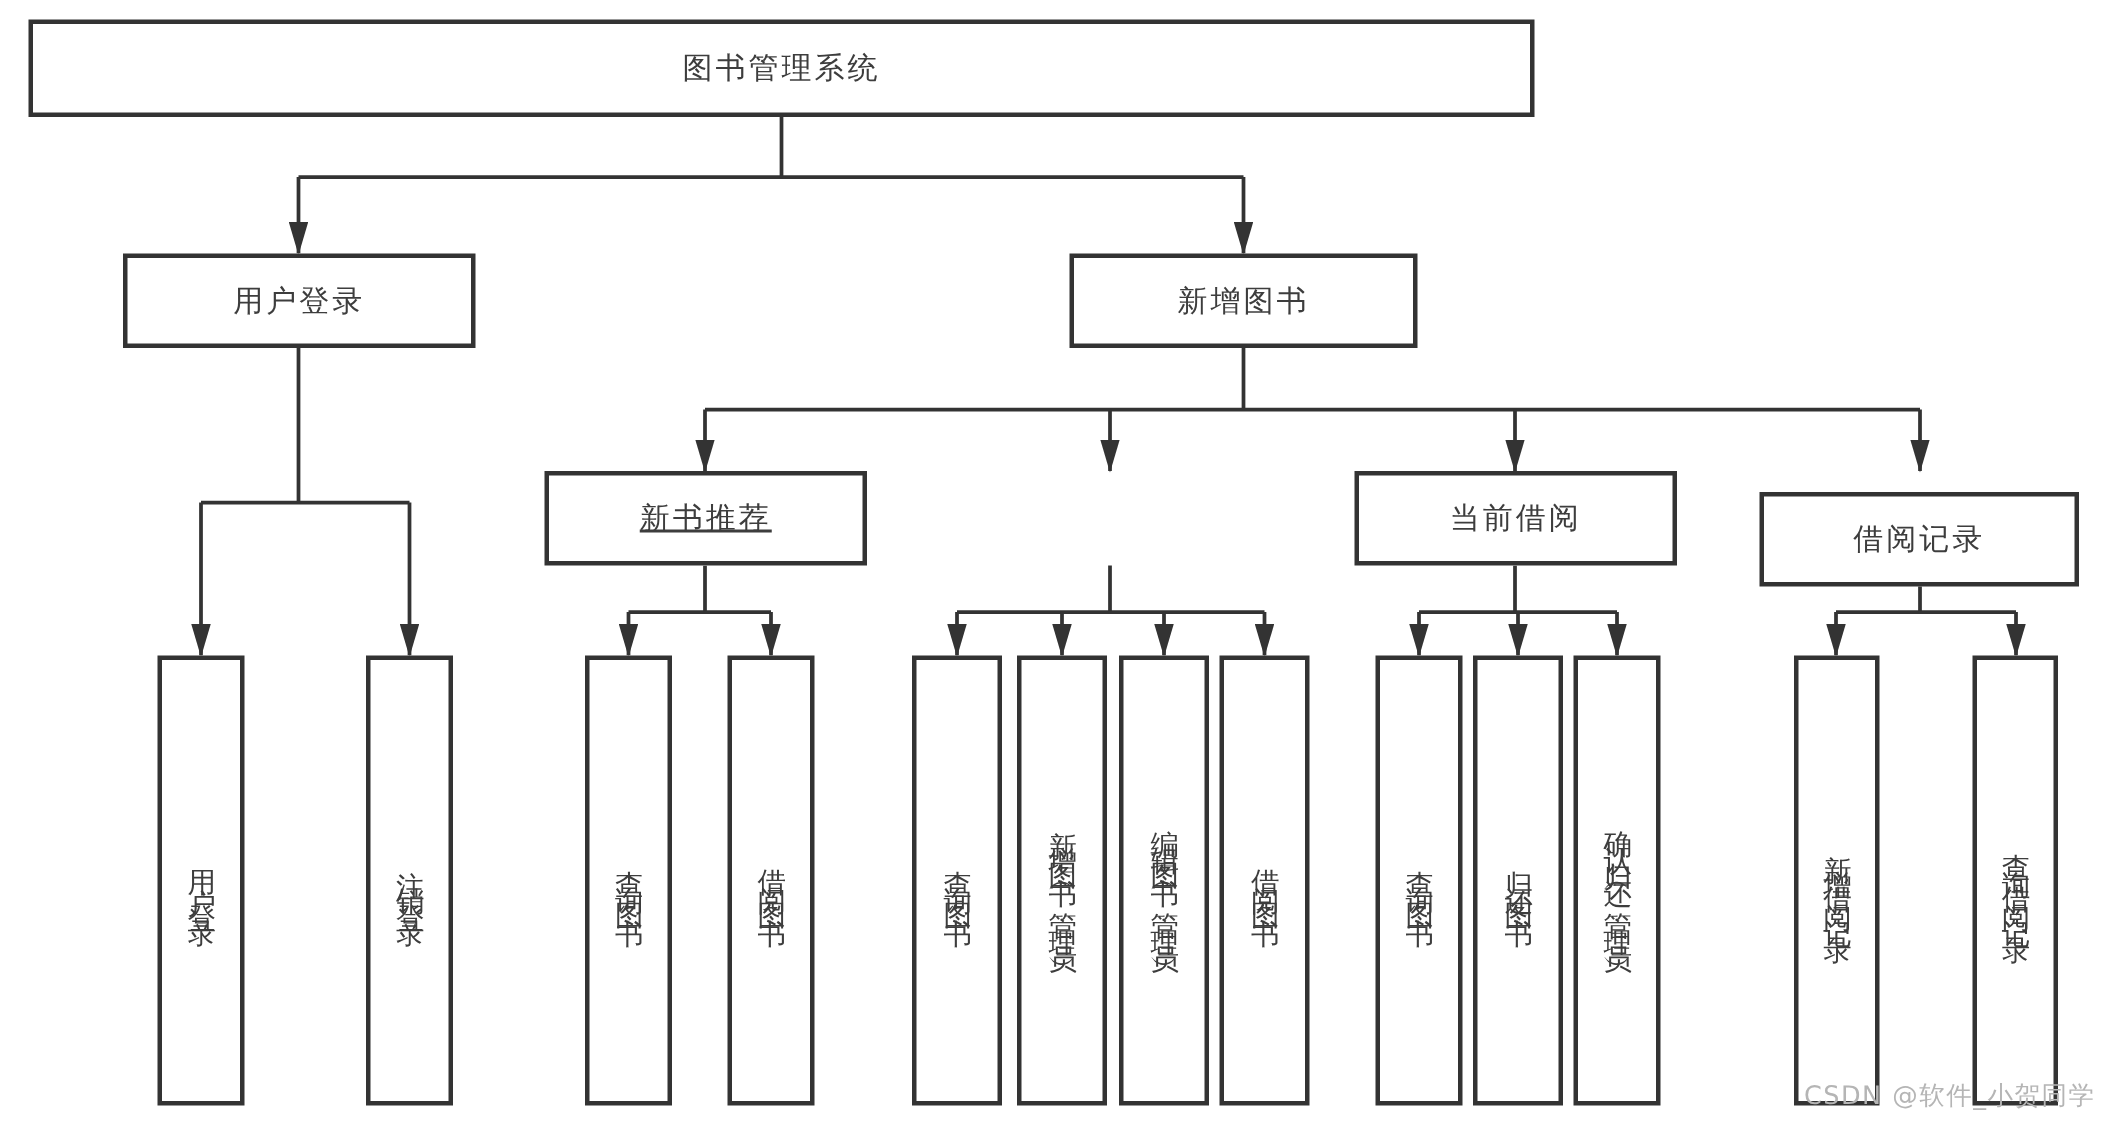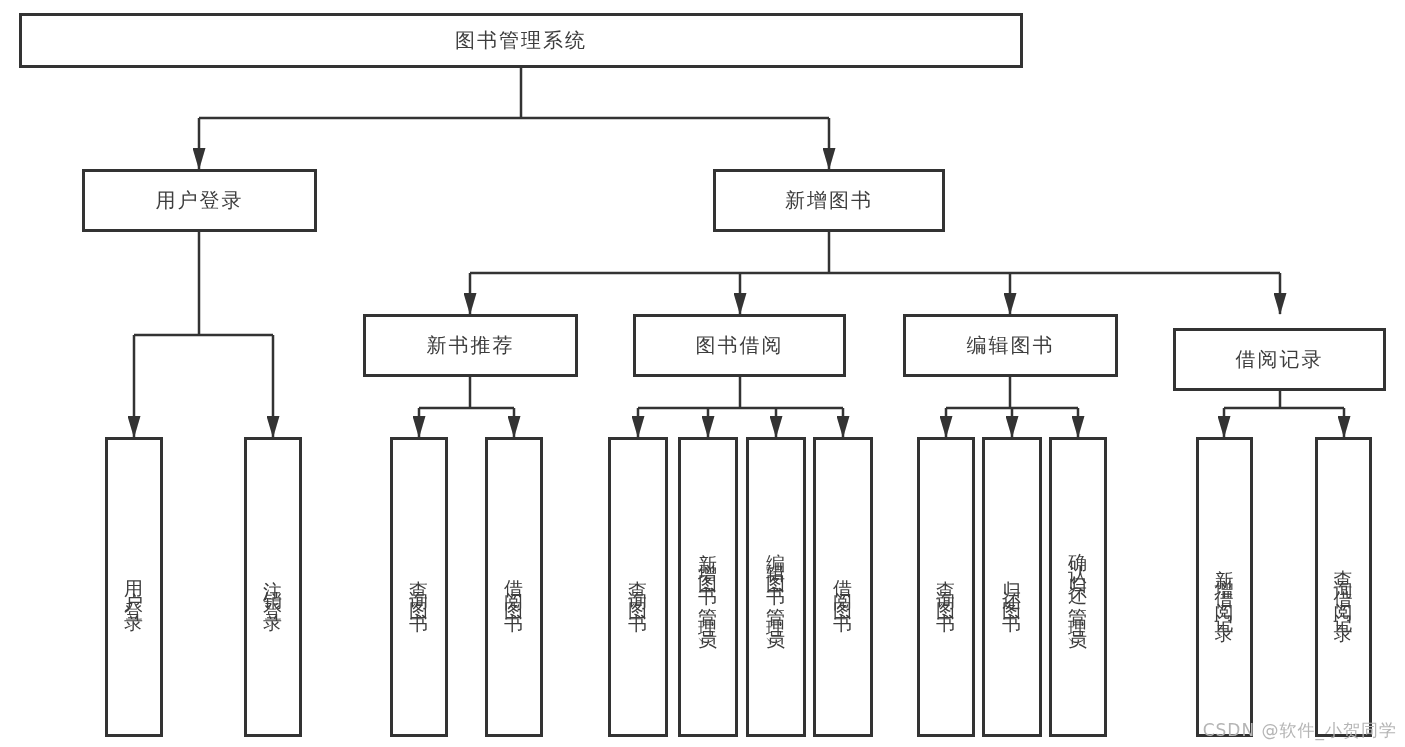--- a/index.html
+++ b/index.html
@@ -91,39 +91,36 @@
       <path d="M1012,408 V437" marker-end="url(#arrow)"></path>
       <path d="M1078,408 V437" marker-end="url(#arrow)"></path>
 
       <path d="M1280,377 V408"></path>
       <path d="M1224,408 H1344"></path>
       <path d="M1224,408 V437" marker-end="url(#arrow)"></path>
       <path d="M1344,408 V437" marker-end="url(#arrow)"></path>
     </g>
   </svg>
 
-  <div class="node h" style="left:19px;top:13px;width:1004px;height:55px;">
+  <div class="node h" style="left:19px;top:13px;width:1004px;height:65px;">
     <span>图书管理系统</span>
   </div>
 
   <div class="node h" style="left:82px;top:169px;width:235px;height:63px;">
     <span>用户登录</span>
   </div>
   <div class="node h" style="left:713px;top:169px;width:232px;height:63px;">
     <span>新增图书</span>
   </div>
 
-  <div class="node h" style="left:363px;top:314px;width:215px;height:63px;">
+  <div class="node h" style="left:363px;top:314px;width:215px;height:63px;text-decoration:underline;">
     <span>新书推荐</span>
   </div>
-  <div class="node h" style="left:633px;top:314px;width:213px;height:63px;">
-    <span>图书借阅</span>
-  </div>
   <div class="node h" style="left:903px;top:314px;width:215px;height:63px;">
-    <span>编辑图书</span>
+    <span>当前借阅</span>
   </div>
   <div class="node h" style="left:1173px;top:328px;width:213px;height:63px;">
     <span>借阅记录</span>
   </div>
 
   <div class="node v" style="left:105px;top:437px;width:58px;height:300px;">
     <span>用户登录</span>
   </div>
   <div class="node v" style="left:244px;top:437px;width:58px;height:300px;">
     <span>注销登录</span>

